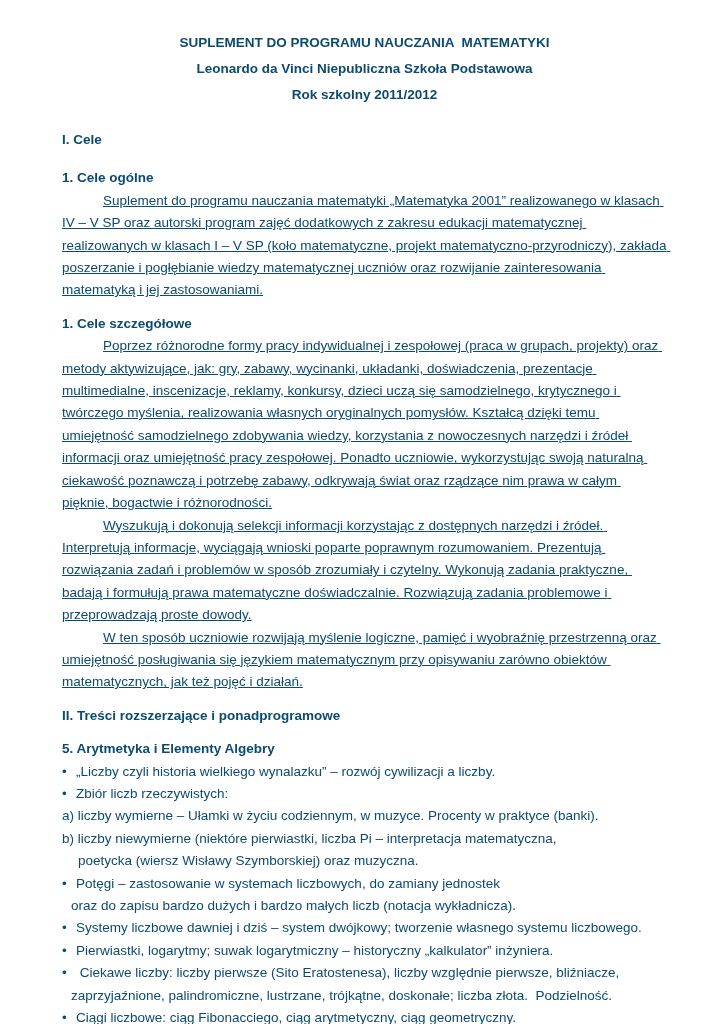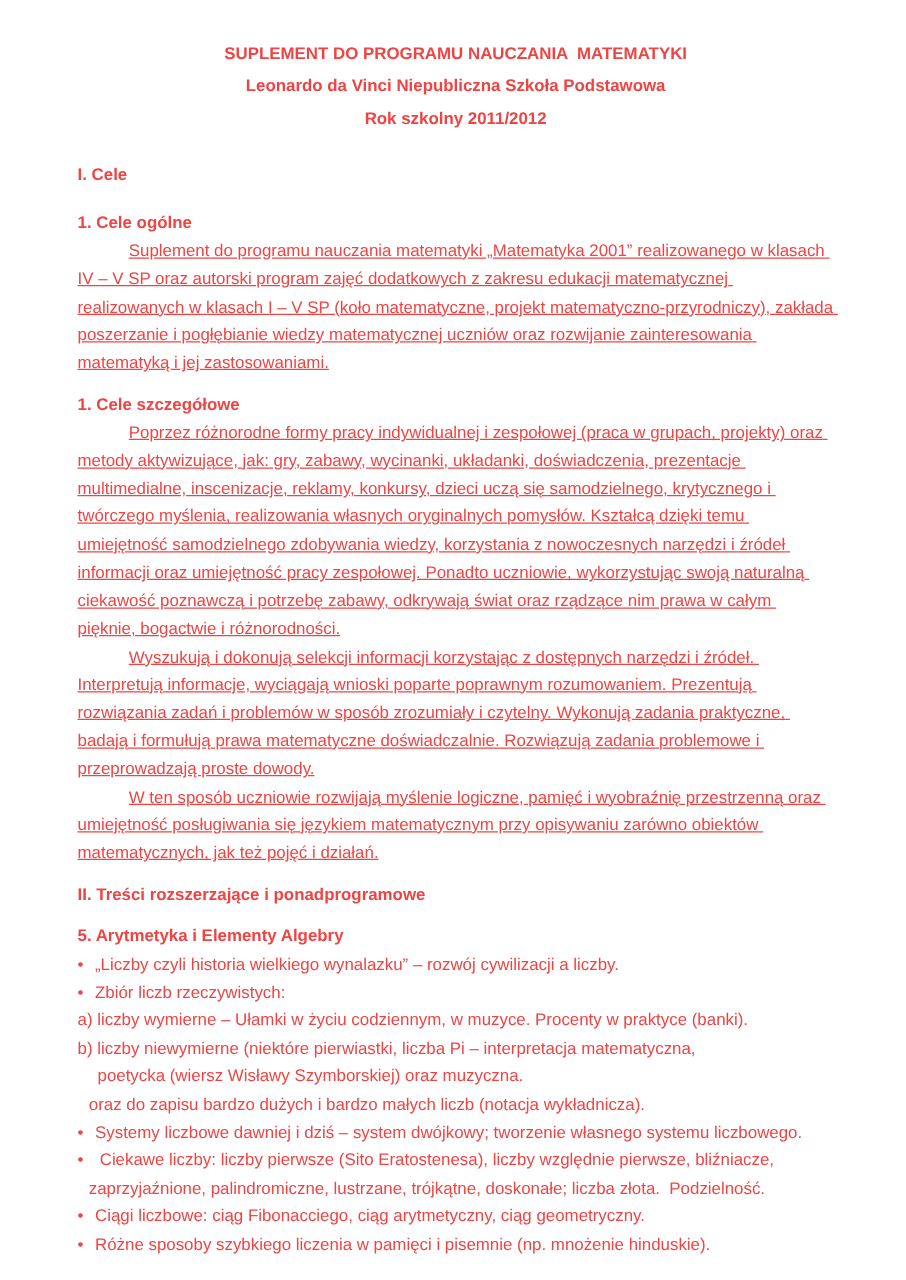--- a/index.html
+++ b/index.html
@@ -11,21 +11,21 @@
     position: relative;
     width: 725px;
     height: 1024px;
     margin: 0 auto;
     background: #ffffff;
     box-sizing: border-box;
     padding: 30px 58px 20px 62px;
     font-family: "Liberation Sans", "DejaVu Sans", sans-serif;
     font-size: 13.5px;
     line-height: 22.4px;
-    color: #ef4444;
+    color: #0c4a6e;
     overflow: hidden;
   }
   .doc-header {
     text-align: center;
     margin-bottom: 21px;
   }
   .title-line {
     font-weight: bold;
     line-height: 26px;
     white-space: pre-wrap;
@@ -70,20 +70,22 @@
       <div class="blk para">Poprzez różnorodne formy pracy indywidualnej i zespołowej (praca w grupach, projekty) oraz metody aktywizujące, jak: gry, zabawy, wycinanki, układanki, doświadczenia, prezentacje multimedialne, inscenizacje, reklamy, konkursy, dzieci uczą się samodzielnego, krytycznego i twórczego myślenia, realizowania własnych oryginalnych pomysłów. Kształcą dzięki temu umiejętność samodzielnego zdobywania wiedzy, korzystania z nowoczesnych narzędzi i źródeł informacji oraz umiejętność pracy zespołowej. Ponadto uczniowie, wykorzystując swoją naturalną ciekawość poznawczą i potrzebę zabawy, odkrywają świat oraz rządzące nim prawa w całym pięknie, bogactwie i różnorodności.</div>
       <div class="blk para">Wyszukują i dokonują selekcji informacji korzystając z dostępnych narzędzi i źródeł. Interpretują informacje, wyciągają wnioski poparte poprawnym rozumowaniem. Prezentują rozwiązania zadań i problemów w sposób zrozumiały i czytelny. Wykonują zadania praktyczne, badają i formułują prawa matematyczne doświadczalnie. Rozwiązują zadania problemowe i przeprowadzają proste dowody.</div>
       <div class="blk para">W ten sposób uczniowie rozwijają myślenie logiczne, pamięć i wyobraźnię przestrzenną oraz umiejętność posługiwania się językiem matematycznym przy opisywaniu zarówno obiektów matematycznych, jak też pojęć i działań.</div>
       <div class="blk heading">II. Treści rozszerzające i ponadprogramowe</div>
       <div class="blk heading">5. Arytmetyka i Elementy Algebry</div>
       <div class="blk bullet"><span class="marker">•</span><span>„Liczby czyli historia wielkiego wynalazku” – rozwój cywilizacji a liczby.</span></div>
       <div class="blk bullet"><span class="marker">•</span><span>Zbiór liczb rzeczywistych:</span></div>
       <div class="blk plain">a) liczby wymierne – Ułamki w życiu codziennym, w muzyce. Procenty w praktyce (banki).</div>
       <div class="blk plain">b) liczby niewymierne (niektóre pierwiastki, liczba Pi – interpretacja matematyczna,</div>
       <div class="blk plain-indent">poetycka (wiersz Wisławy Szymborskiej) oraz muzyczna.</div>
+      <div class="blk bullet"><span class="marker">•</span><span>Potęgi – zastosowanie w systemach liczbowych, do zamiany jednostek</span></div>
       <div class="blk plain-indent2">oraz do zapisu bardzo dużych i bardzo małych liczb (notacja wykładnicza).</div>
       <div class="blk bullet"><span class="marker">•</span><span>Systemy liczbowe dawniej i dziś – system dwójkowy; tworzenie własnego systemu liczbowego.</span></div>
+      <div class="blk bullet"><span class="marker">•</span><span>Pierwiastki, logarytmy; suwak logarytmiczny – historyczny „kalkulator” inżyniera.</span></div>
       <div class="blk bullet"><span class="marker">•</span><span> Ciekawe liczby: liczby pierwsze (Sito Eratostenesa), liczby względnie pierwsze, bliźniacze,</span></div>
       <div class="blk plain-indent2">zaprzyjaźnione, palindromiczne, lustrzane, trójkątne, doskonałe; liczba złota.  Podzielność.</div>
       <div class="blk bullet"><span class="marker">•</span><span>Ciągi liczbowe: ciąg Fibonacciego, ciąg arytmetyczny, ciąg geometryczny.</span></div>
       <div class="blk bullet"><span class="marker">•</span><span>Różne sposoby szybkiego liczenia w pamięci i pisemnie (np. mnożenie hinduskie).</span></div>
     </section>
 </main>
 
 </body></html>

